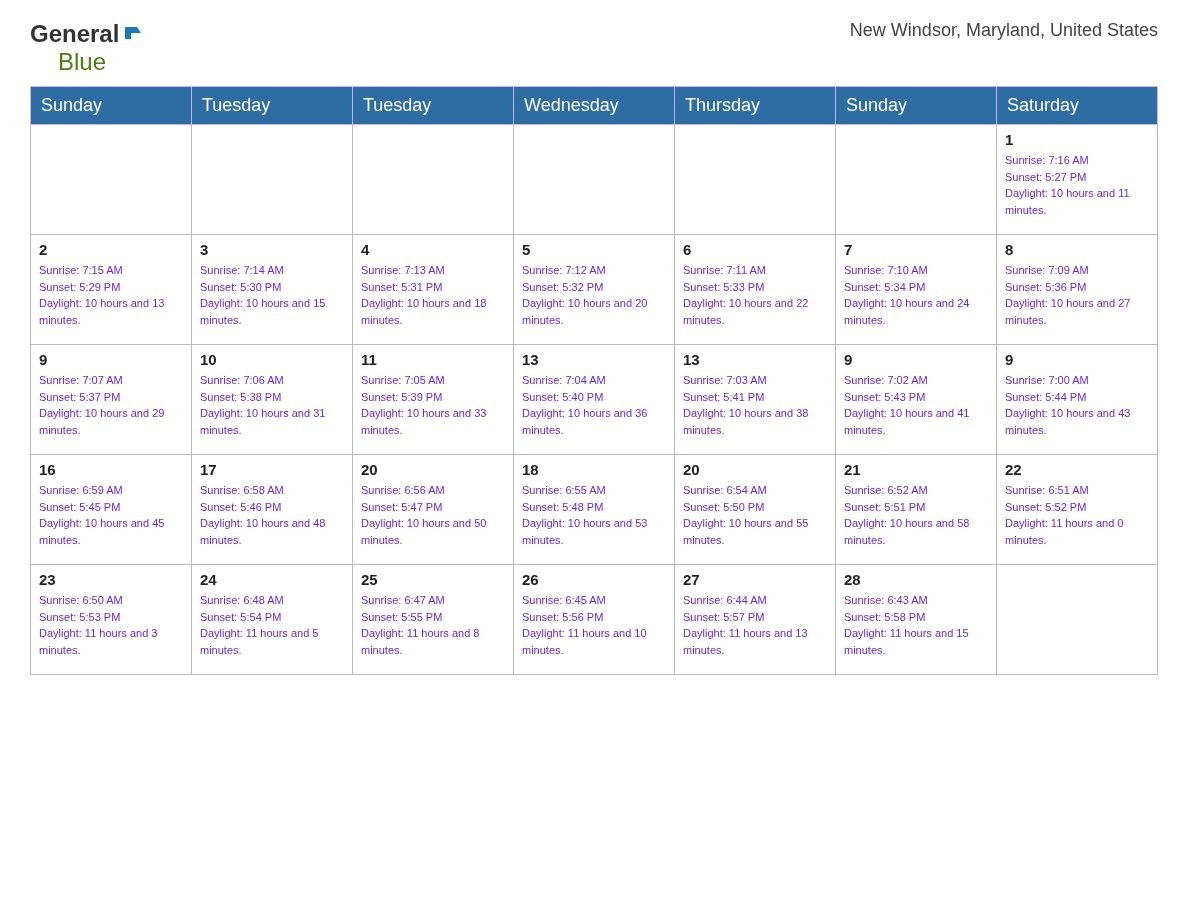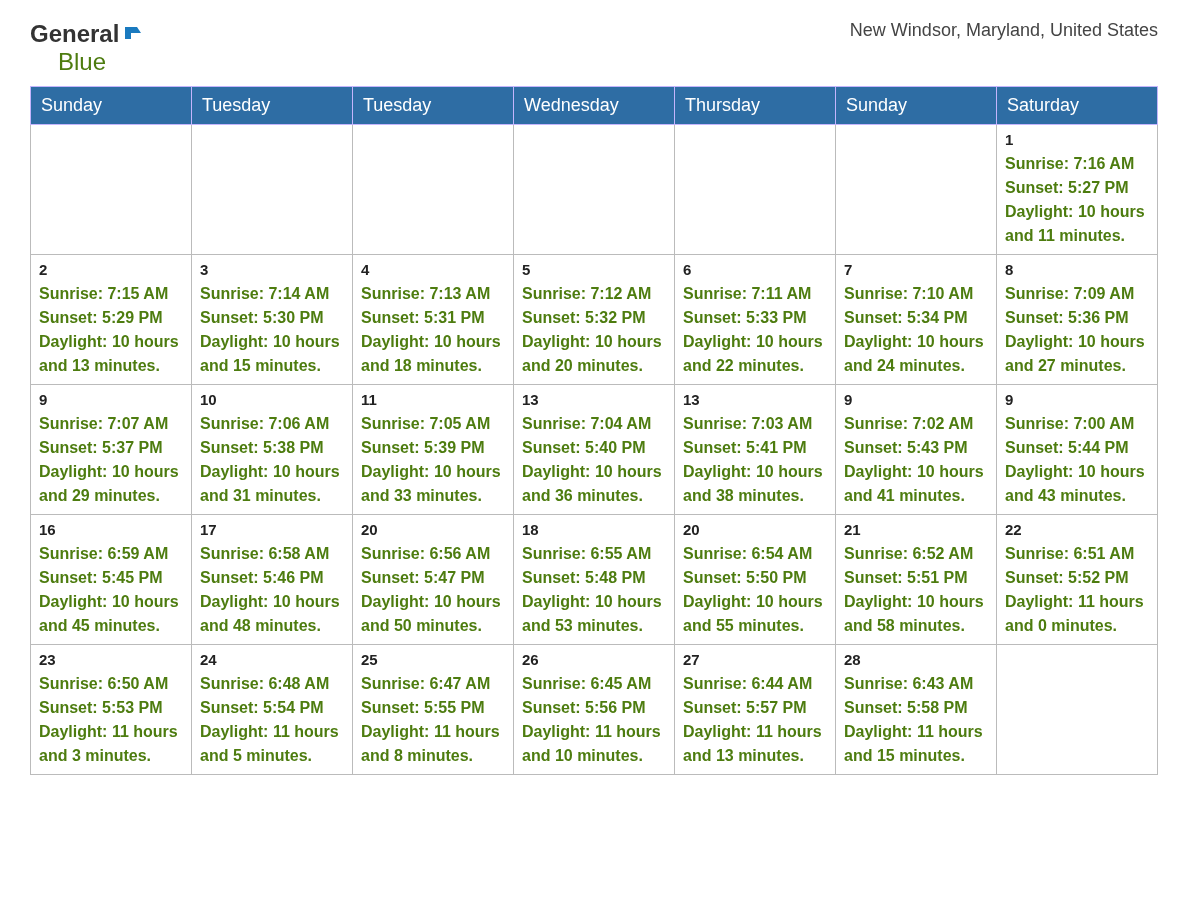--- a/index.html
+++ b/index.html
@@ -68,24 +68,23 @@
       height: 110px;
     }
     .day-number {
       font-size: 15px;
       font-weight: bold;
       color: #222;
       margin-bottom: 4px;
       display: block;
     }
     .day-info {
-      font-size: 16px;
-      color: #4d7c0f;
+      font-size: 11px;
+      color: #6d28d9;
       line-height: 1.5;
-      font-weight: bold;
     }
     .empty-cell {
       background: #f9f9f9;
     }
     .logo-text-general {
       font-size: 24px;
       font-weight: bold;
       color: #333;
     }
   </style>

